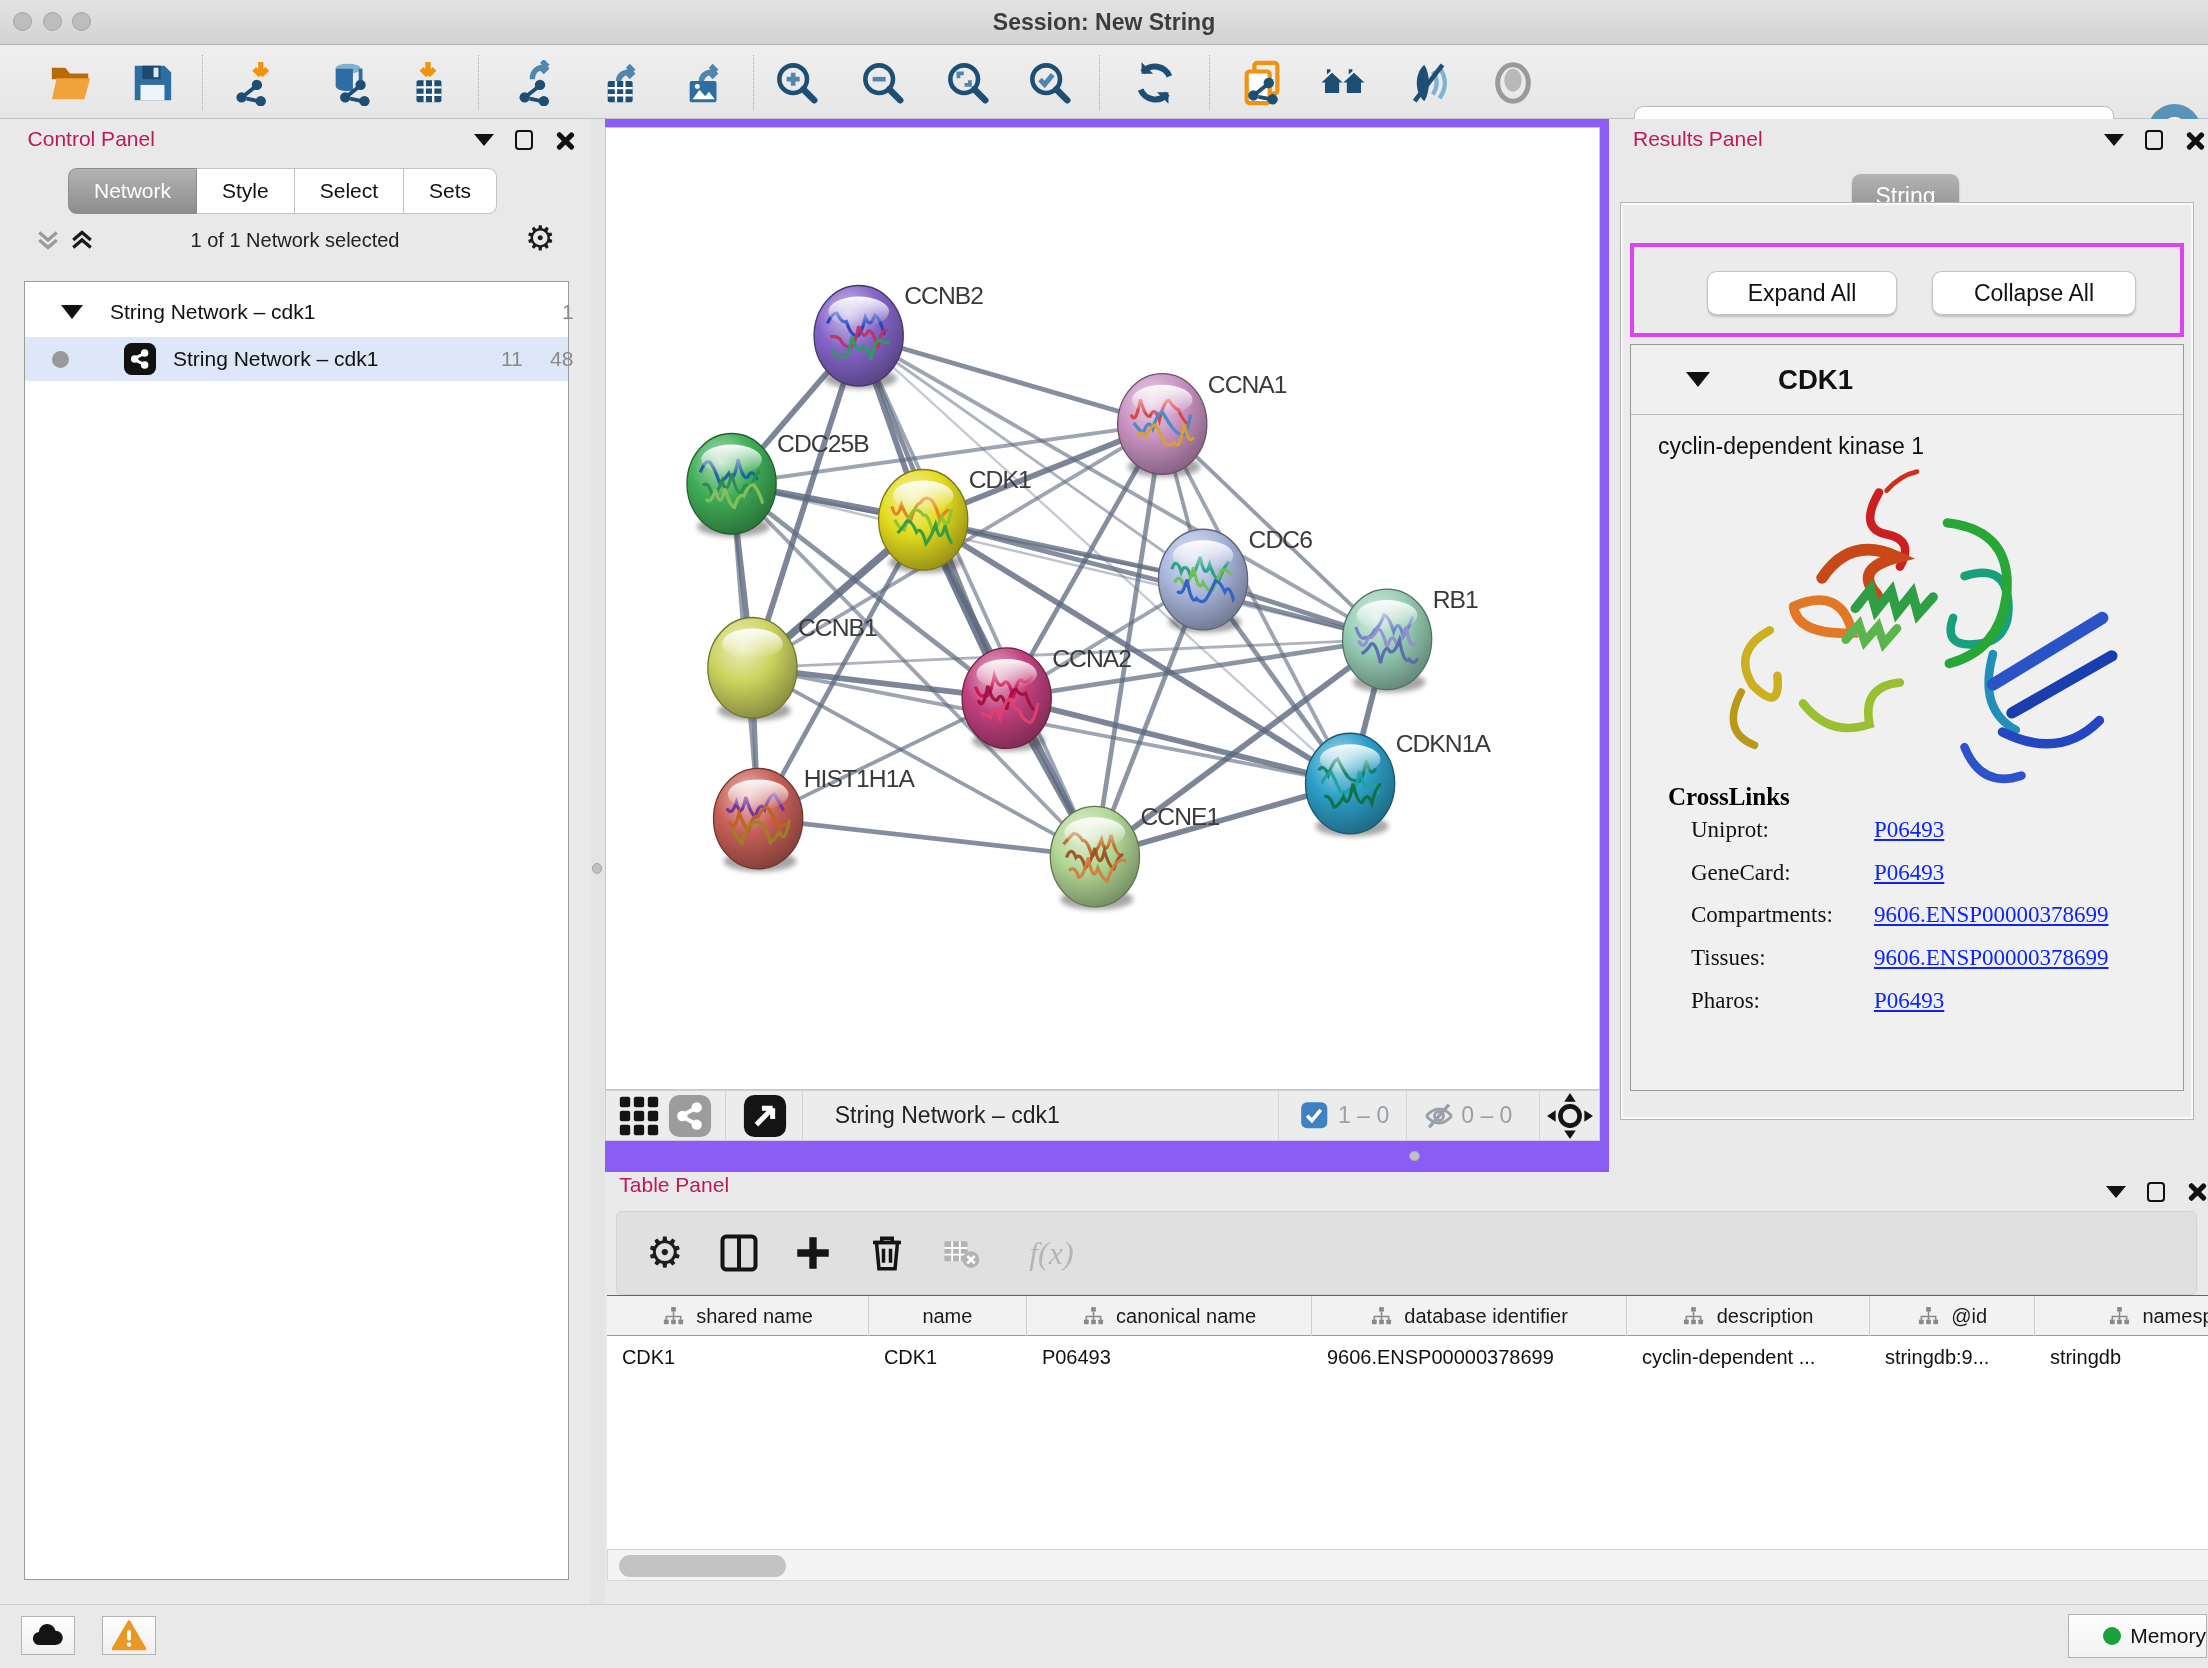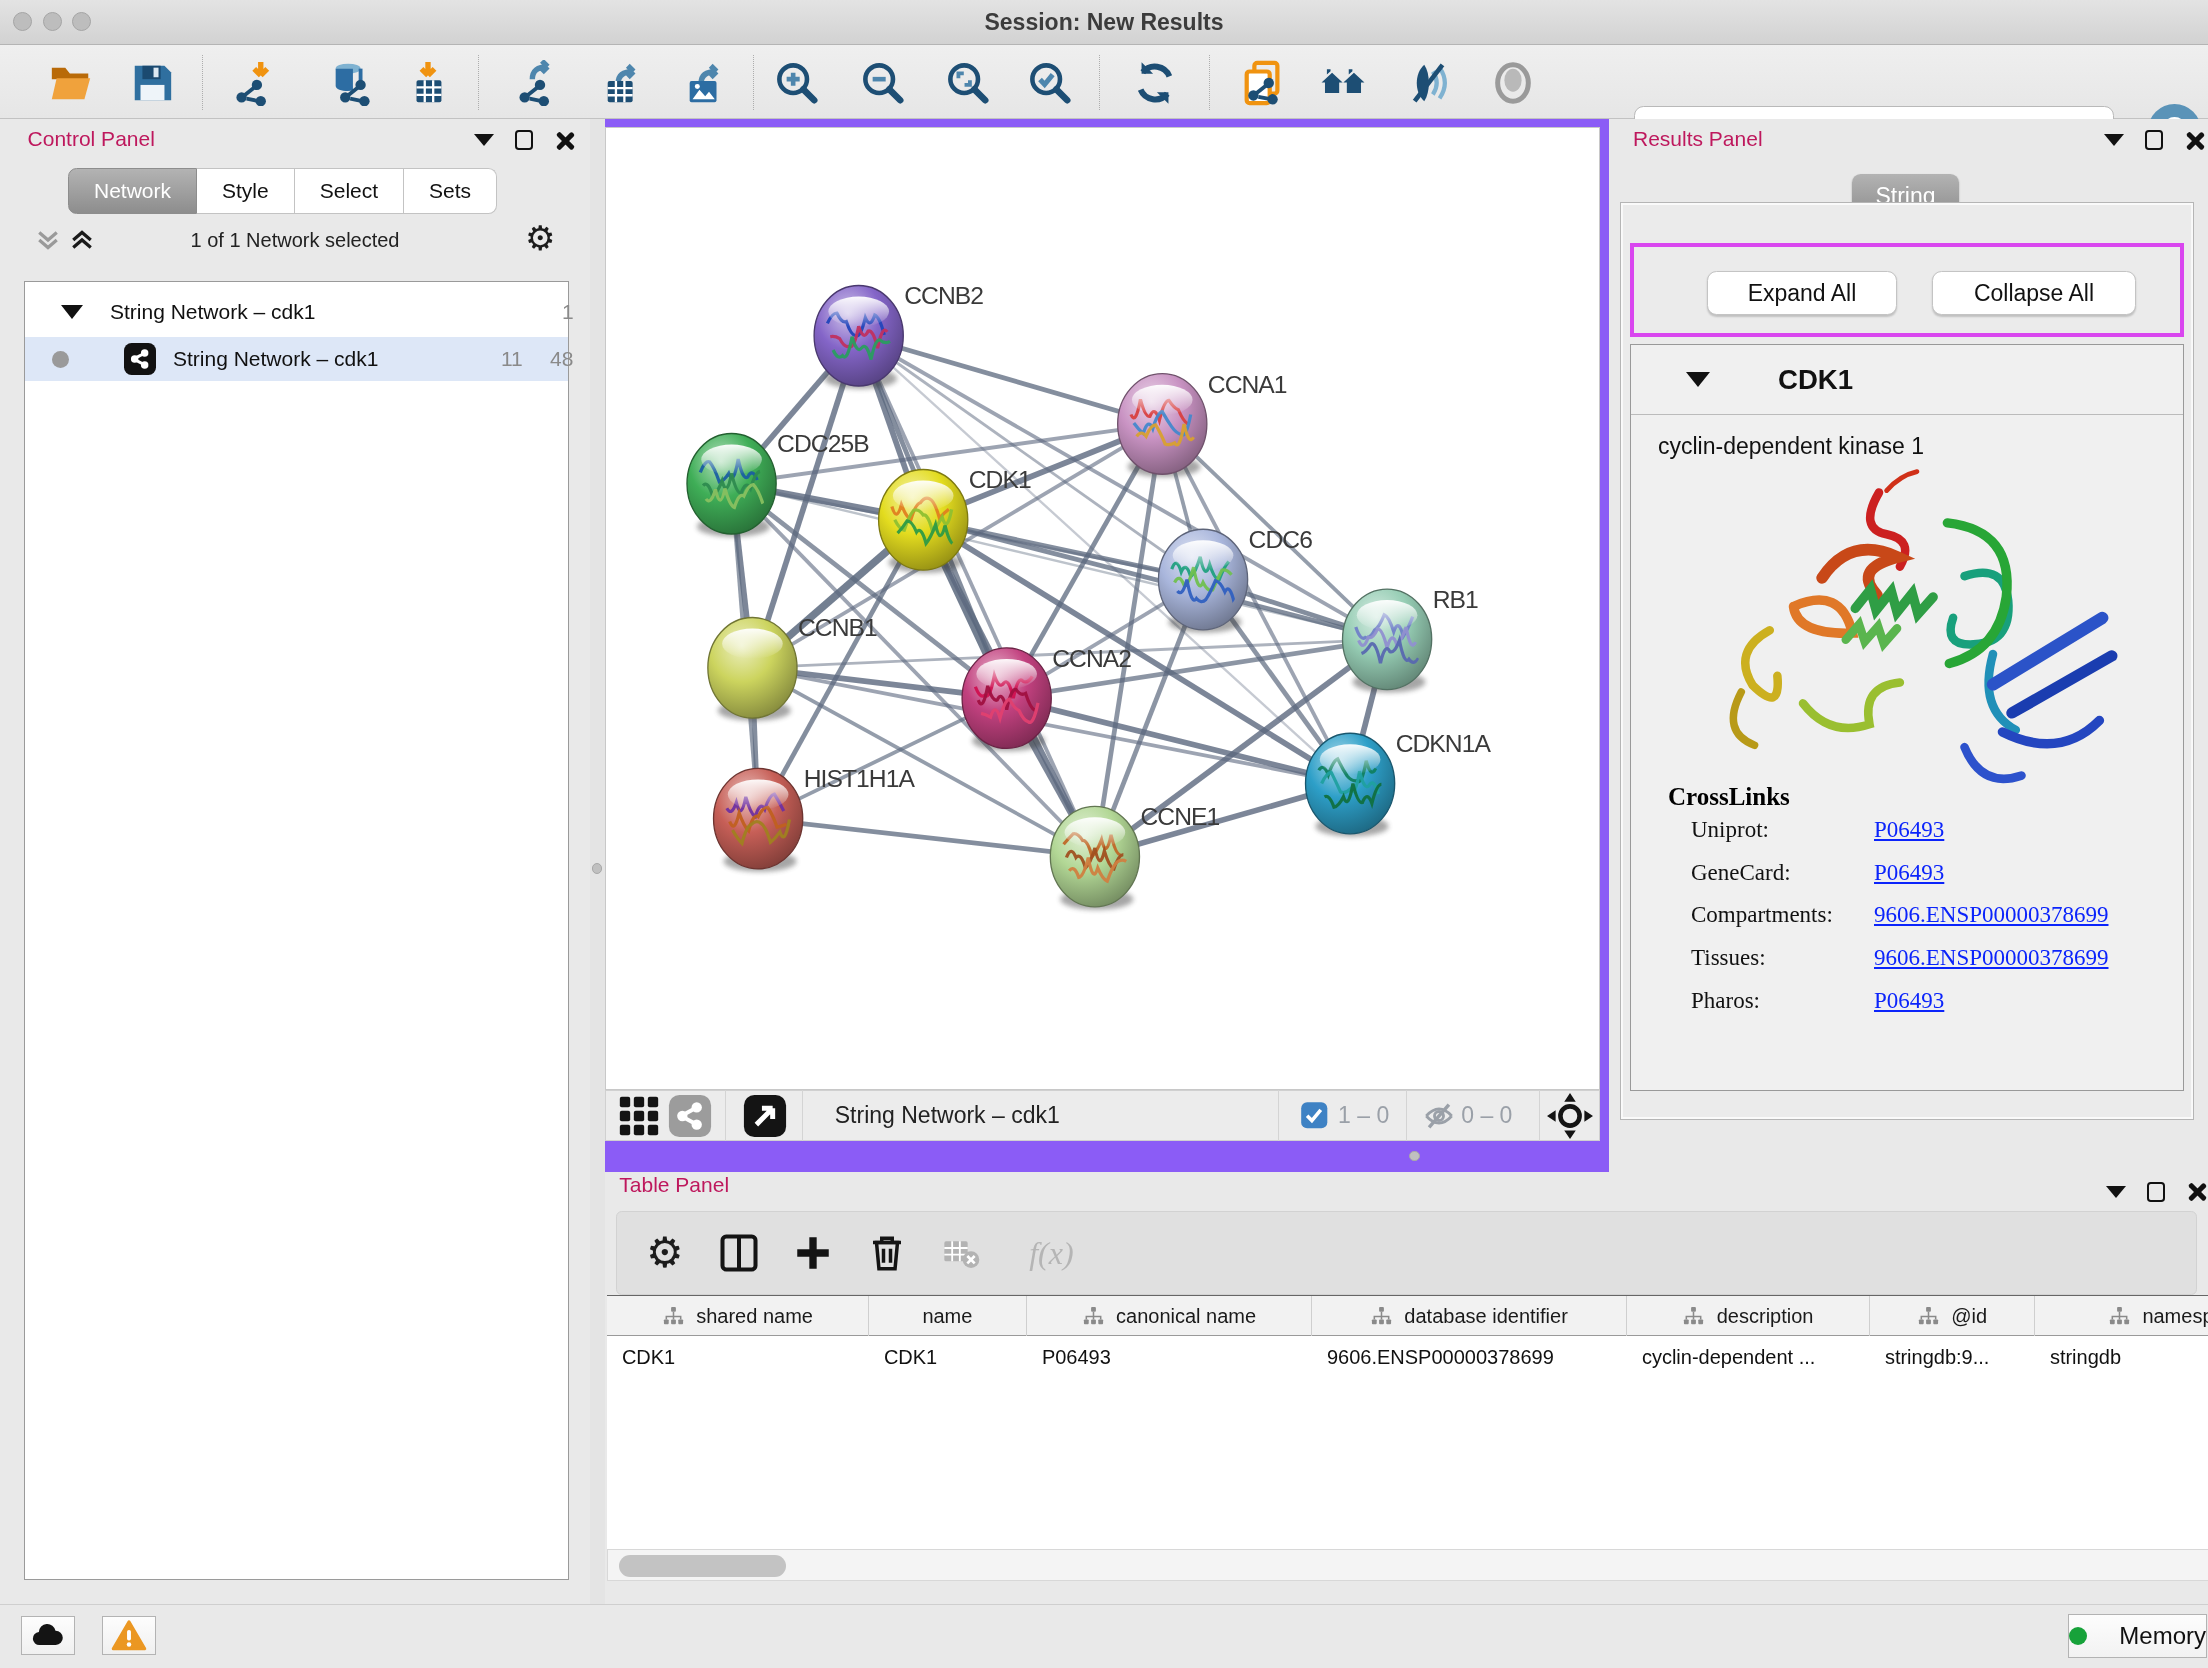--- a/index.html
+++ b/index.html
@@ -111,34 +111,34 @@
     border:1px solid #d8d8d8; }
   .tp-thumb { position:absolute; left:11.4px; top:4.8px; width:167px; height:22px; background:#c3c3c3; border-radius:11.4px; }
   .tp-tabs { position:absolute; left:526px; top:381px; }
   .tp-tabs .tab { height:44px; font-size:23px; }
 
   
   .statusbar { position:absolute; left:0; top:1604px; width:2208px; height:65px; background:#e9e9e9; border-top:1px solid #cfcfcf; }
   .sb-btn { position:absolute; top:11.4px; width:54px; height:39px; background:linear-gradient(#fdfdfd,#f0f0f0);
     border:1.9px solid #b3b3b3; display:flex; align-items:center; justify-content:center; cursor:pointer; }
   .mem-btn { position:absolute; left:2068px; top:8.6px; width:139px; height:44px; background:linear-gradient(#fdfdfd,#f2f2f2);
-    border:1.9px solid #b3b3b3; display:flex; align-items:center; justify-content:space-between; gap:9.5px;
-    font-size:24px; color:#111; cursor:pointer; }
+    border:1.9px solid #b3b3b3; display:flex; align-items:center; justify-content:flex-end; gap:9.5px;
+    font-size:21px; color:#111; cursor:pointer; }
   .mem-dot { width:18px; height:18px; border-radius:50%; background:#17a23a; }
 </style>
 </head>
 <body>
 
 <div id="app">
 
   <div class="titlebar">
     <span class="tl" style="left:13.3px"></span>
     <span class="tl" style="left:43px"></span>
     <span class="tl" style="left:72px"></span>
-    <div class="win-title">Session: New Results</div>
+    <div class="win-title">Session: New String</div>
   </div>
 
   <div class="toolbar" id="main-toolbar">
     <div class="searchbox">
       <svg width="25" height="25" viewBox="0 0 24 24">
         <circle cx="10" cy="10" r="7" fill="none" stroke="#777" stroke-width="2"></circle>
         <path d="M15 15l5.5 5.5" stroke="#777" stroke-width="2.4"></path>
       </svg>
       <input type="text" placeholder="" style="">
     </div>

